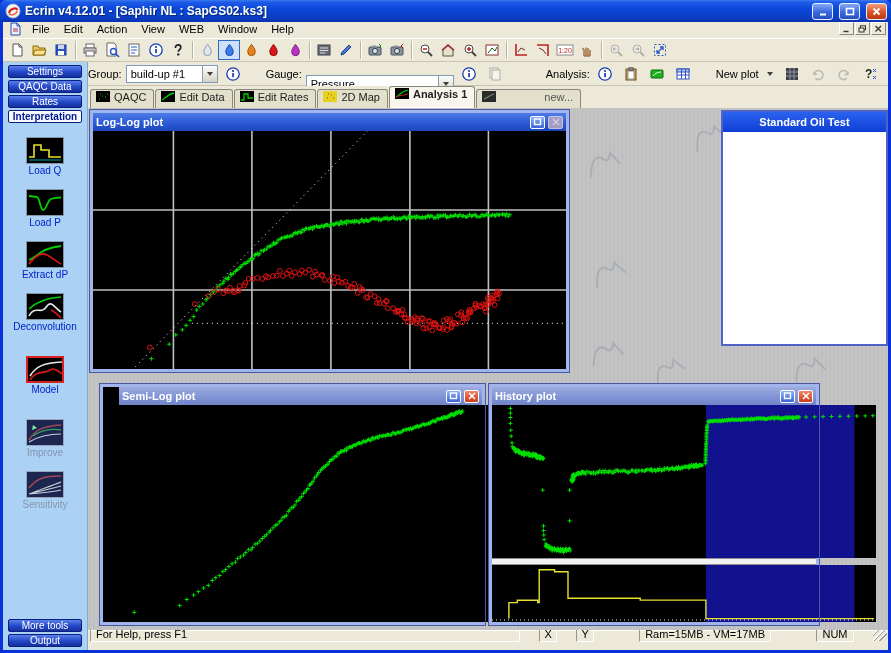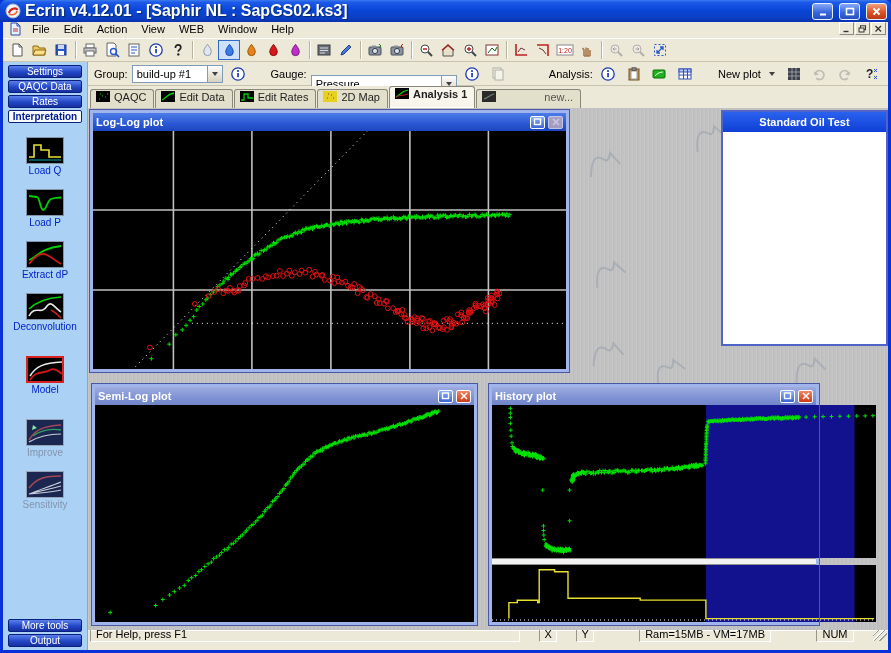--- a/index.html
+++ b/index.html
@@ -2,21 +2,21 @@
 <html><head>
 <meta charset="utf-8">
 <style>
   * { box-sizing: border-box; margin: 0; padding: 0; }
   html,body { width:891px; height:653px; overflow:hidden; font-family:"Liberation Sans", sans-serif; }
   .win { width:891px; height:653px; display:flex; flex-direction:column; background:#0831D9; }
 
   
   .titlebar { height:22px; border-radius:6px 6px 0 0; display:flex; align-items:center; padding:0 4px 0 5px; gap:4px;
     background:linear-gradient(180deg,#3a7bef 0%,#1e5ae8 10%,#0a46d8 45%,#0c3fc4 80%,#0831b0 100%); }
-  .titlebar .title { flex:1; color:#fff; font-size:16px; font-weight:bold; text-shadow:1px 1px 1px #03256e; white-space:nowrap; overflow:hidden; }
+  .titlebar .title { flex:1; color:#fff; font-size:12px; font-weight:bold; text-shadow:1px 1px 1px #03256e; white-space:nowrap; overflow:hidden; }
   .wbtn { width:21px; height:17px; border-radius:3px; border:1px solid #e8f0ff; display:flex; align-items:center; justify-content:center;
     background:linear-gradient(180deg,#86a8f8 0%,#3a68dc 55%,#2450c0 100%); margin-left:2px; }
   .wbtn.close { background:linear-gradient(180deg,#f0a080 0%,#da5226 55%,#b93a12 100%); }
 
   
   .frame { flex:1; border-left:3px solid #0831D9; border-right:3px solid #0831D9; border-bottom:3px solid #0831D9;
     display:flex; flex-direction:column; background:#ece9d8; min-height:0; }
 
   .menubar { height:16px; display:flex; align-items:flex-start; background:#ece9d8; padding:0 2px; gap:0; font-size:11px; color:#000; }
   .menu-item { padding:1px 7px; cursor:default; }
@@ -39,21 +39,21 @@
   .tool { display:flex; flex-direction:column; align-items:center; margin-top:13px; }
   .tool .ticon { width:38px; height:27px; background:#000; border:1px solid #8494a8; }
   .tool.selected .ticon { border:2px solid #d82222; }
   .tool.disabled .ticon { background:#1b2750; border-color:#9aa4b8; }
   .tool .tlabel { font-size:10px; color:#0022cc; margin-top:1px; }
   .tool.disabled .tlabel { color:#8494ae; }
   .side-bottom { margin-top:auto; }
 
   
   .maincol { flex:1; display:flex; flex-direction:column; min-width:0; }
-  .toolbar2 { height:24px; display:flex; align-items:center; padding:0 6px; gap:4px; font-size:11px; background:#ece9d8; border-bottom:1px solid #c8c4b0; }
+  .toolbar2 { height:24px; display:flex; align-items:center; padding:0 0; gap:4px; font-size:11px; background:#ece9d8; border-bottom:1px solid #c8c4b0; }
   .combo { display:flex; align-items:center; height:18px; background:#fff; border:1px solid #7f9db9; }
   .combo .ctext { padding:0 4px; font-size:11px; white-space:nowrap; overflow:hidden; flex:1; }
   .combo .cbtn { width:15px; height:16px; background:linear-gradient(180deg,#fdfdfb,#d6d2c2); border-left:1px solid #7f9db9; display:flex; align-items:center; justify-content:center; }
   .caret { width:0; height:0; border-left:3px solid transparent; border-right:3px solid transparent; border-top:4px solid #404040; }
   .t2lbl { color:#000; }
   .t2gap { width:14px; }
 
   .tabrow { height:22px; display:flex; align-items:flex-end; padding:0 2px; background:#ece9d8; }
   .tab { display:flex; gap:4px; height:19px; padding:1px 7px 1px 5px; margin-right:1px; font-size:11px;
     background:#e2dfca; border:1px solid #8a887a; border-bottom:none; border-radius:3px 3px 0 0; color:#222; }
@@ -751,21 +751,21 @@
                   </svg>
                 </div>
             </div>
           </div>
 
           <div class="report" style="left:633px; top:2px; width:167px; height:236px;">
             <div class="rhead">Standard Oil Test</div>
             <div class="rbody"></div>
           </div>
 
-          <div class="pwin" style="left:4px; top:276px; width:385px; height:241px;">
+          <div class="pwin" style="left:12px; top:276px; width:385px; height:241px;padding-left:16px;">
             <div class="ptitle inactive-t">
               <span class="pt">Semi-Log plot</span>
               <span class="pbtn">
                   <svg width="9" height="8" viewBox="0 0 9 8">
                     <rect x="1.5" y="1" width="6" height="5.5" fill="none" stroke="#fff" stroke-width="1.4"></rect>
                   </svg>
                 </span>
               <span class="pbtn closeb">
                   <svg width="8" height="8" viewBox="0 0 8 8">
                     <path d="M1 1l6 6M7 1L1 7" stroke="#fff" stroke-width="1.5"></path>

